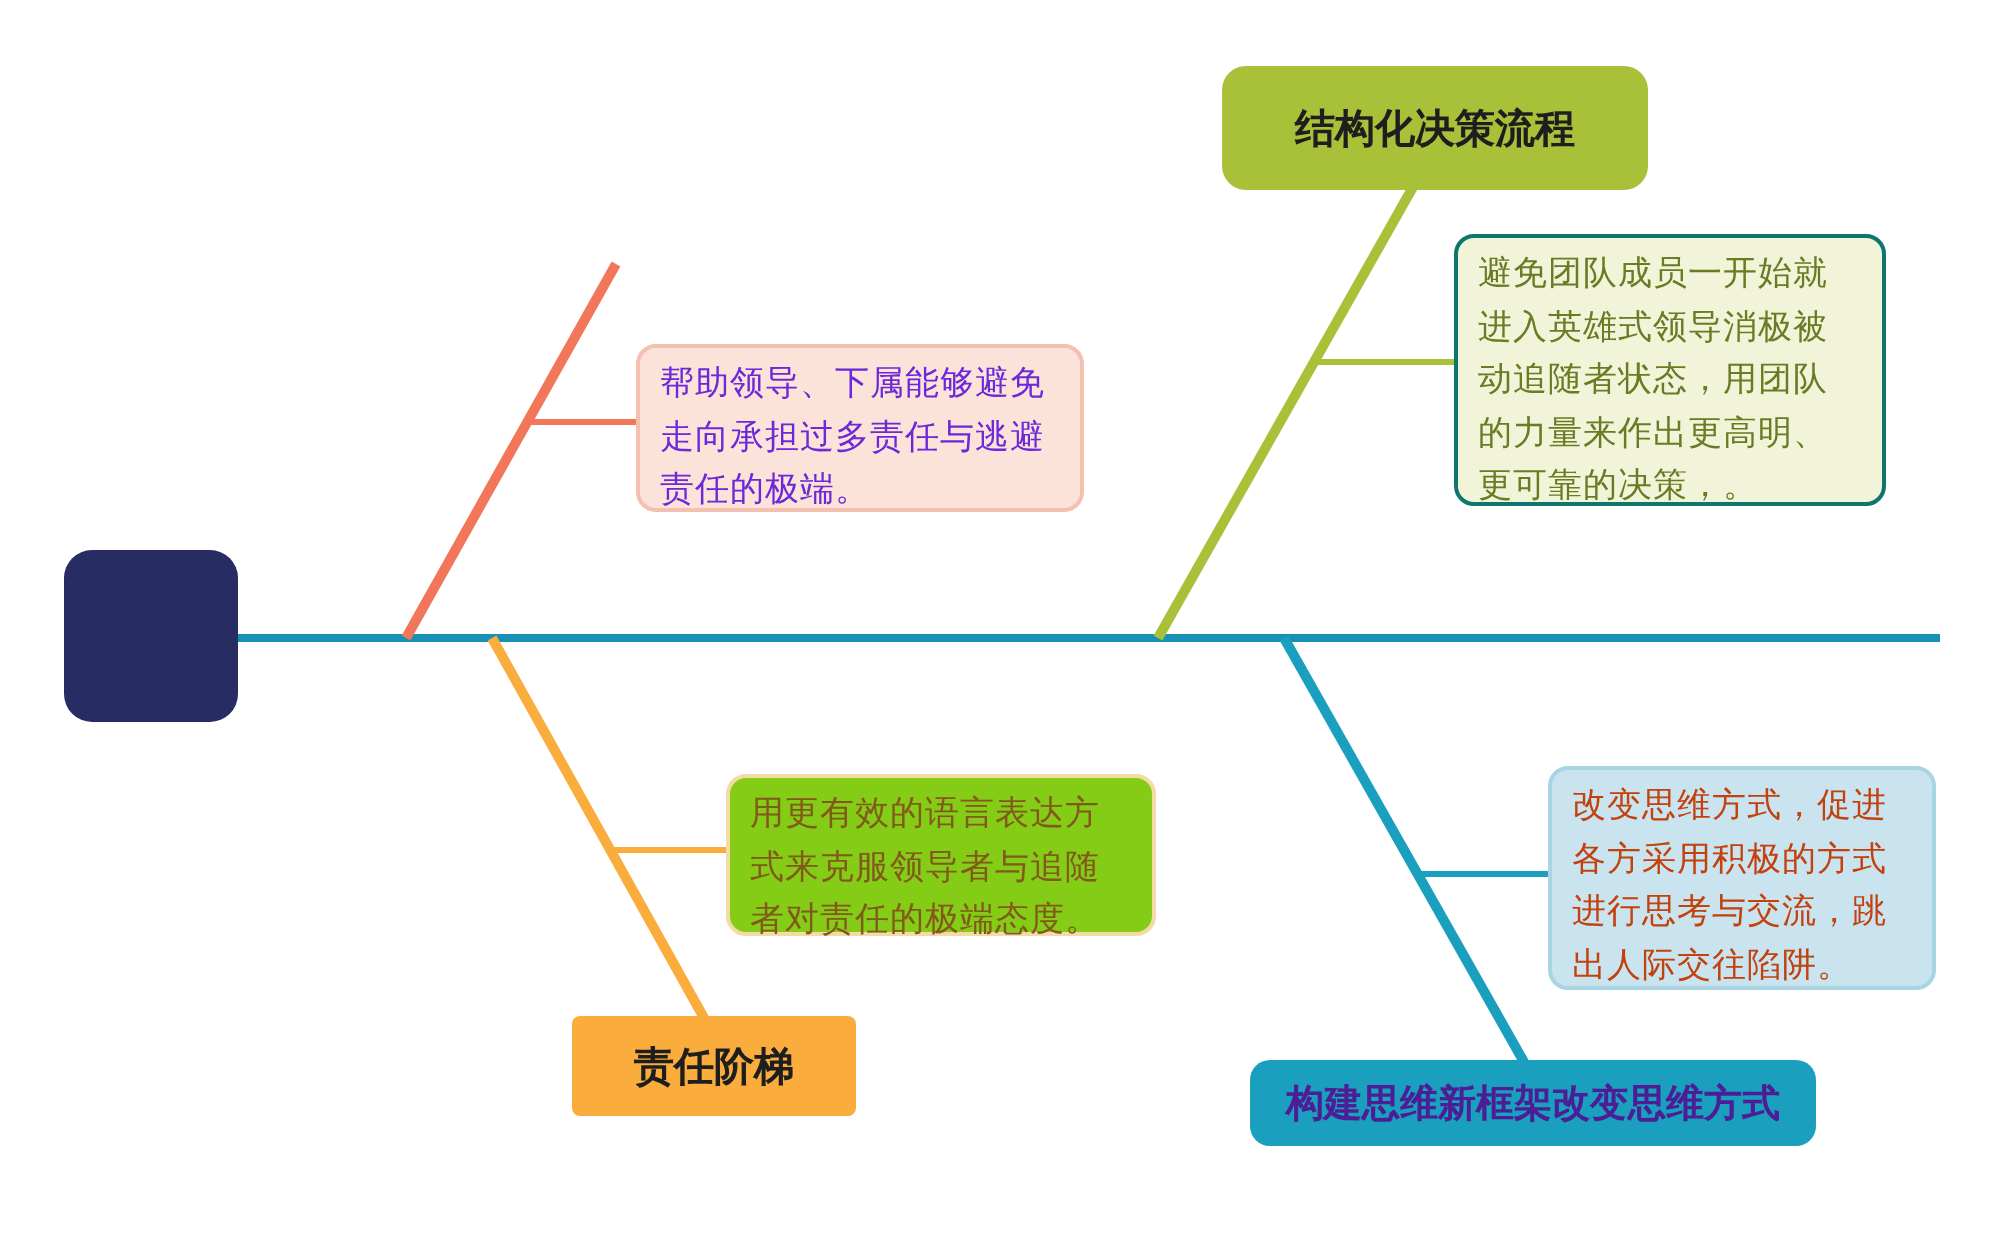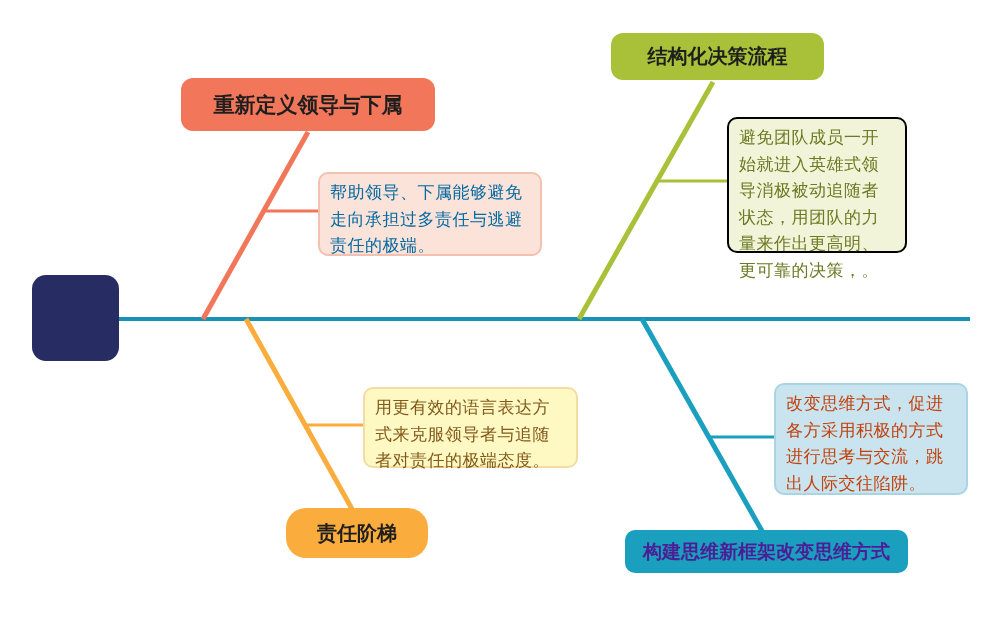--- a/index.html
+++ b/index.html
@@ -41,30 +41,30 @@
   }
   .label-topleft {
     left: 181px; top: 78px;
     width: 254px; height: 53px;
     background: #F2775A;
     border-radius: 12px;
     font-size: 21px;
   }
   .label-topright {
     left: 611px; top: 33px;
-    width: 213px; height: 47px;
+    width: 213px; height: 62px;
     background: #A9C138;
     border-radius: 12px;
     font-size: 20px;
   }
   .label-bottomleft {
     left: 286px; top: 508px;
     width: 142px; height: 50px;
     background: #FAAD3D;
-    border-radius: 20px;
+    border-radius: 4px;
     font-size: 20px;
   }
   .label-bottomright {
     left: 625px; top: 530px;
     width: 283px; height: 43px;
     background: #1A9FBF;
     border-radius: 10px;
     font-size: 19px;
     color: #4c1d95;
   }
@@ -75,33 +75,33 @@
     padding: 5px 10px;
     font-size: 17px;
     line-height: 1.56;
     letter-spacing: 0.5px;
   }
   .note-topleft {
     left: 318px; top: 172px;
     width: 224px; height: 84px;
     background: #FBE3DA;
     border: 2px solid #F4C0AF;
-    color: #0369a1;
+    color: #6d28d9;
   }
   .note-topright {
     left: 727px; top: 117px;
-    width: 180px; height: 136px;
+    width: 216px; height: 136px;
     background: #F1F4D8;
-    border: 2px solid #000000;
+    border: 2px solid #0f766e;
     color: #6B7A23;
   }
   .note-bottomleft {
     left: 363px; top: 387px;
     width: 215px; height: 81px;
-    background: #fef9c3;
+    background: #84cc16;
     border: 2px solid #F4DBA4;
     color: #82591B;
   }
   .note-bottomright {
     left: 774px; top: 383px;
     width: 194px; height: 112px;
     background: #C9E4EF;
     border: 2px solid #A9D4E4;
     color: #c2410c;
   }
@@ -118,21 +118,20 @@
     <line x1="579" y1="319" x2="713" y2="82" stroke="#A9C138" stroke-width="5"></line>
     <line x1="658" y1="181" x2="729" y2="181" stroke="#A9C138" stroke-width="3"></line>
     <line x1="246" y1="319" x2="352" y2="509" stroke="#FAAD3D" stroke-width="5"></line>
     <line x1="305" y1="425" x2="365" y2="425" stroke="#FAAD3D" stroke-width="3"></line>
     <line x1="642" y1="319" x2="762" y2="531" stroke="#1A9FBF" stroke-width="5"></line>
     <line x1="710" y1="437" x2="776" y2="437" stroke="#1A9FBF" stroke-width="3"></line>
   </svg>
 
   <div class="head"></div>
 
-  <div class="label label-topleft">重新定义领导与下属</div>
 
   <div class="note note-topleft">帮助领导、下属能够避免走向承担过多责任与逃避责任的极端。</div>
 
   <div class="label label-topright">结构化决策流程</div>
 
   <div class="note note-topright">避免团队成员一开始就进入英雄式领导消极被动追随者状态，用团队的力量来作出更高明、更可靠的决策，。</div>
 
   <div class="label label-bottomleft">责任阶梯</div>
 
   <div class="note note-bottomleft">用更有效的语言表达方式来克服领导者与追随者对责任的极端态度。</div>

